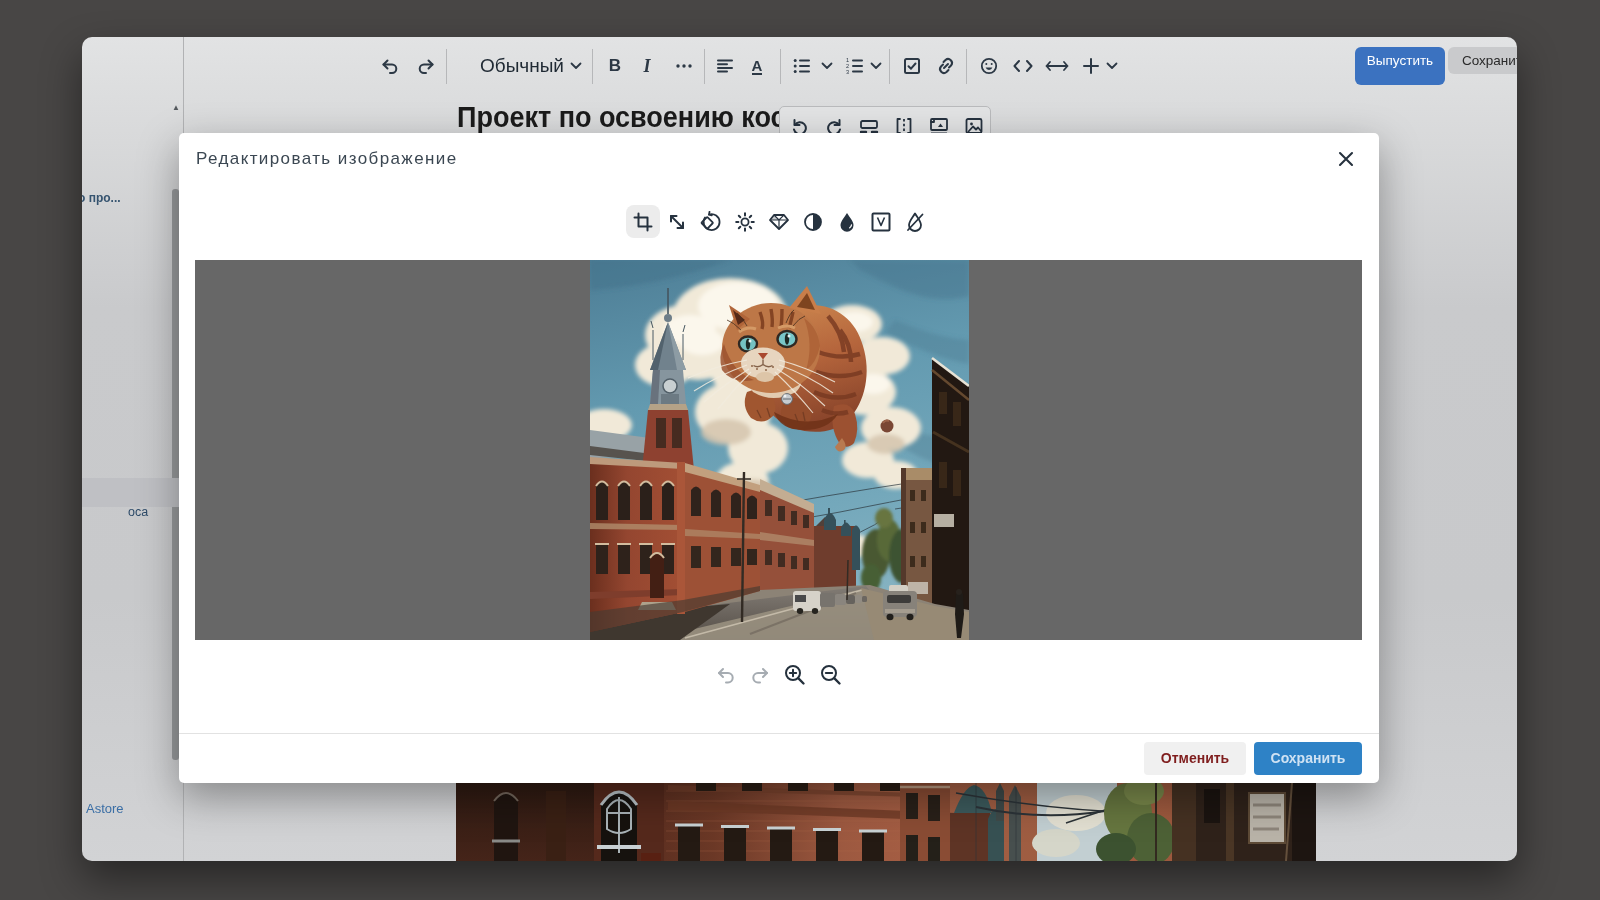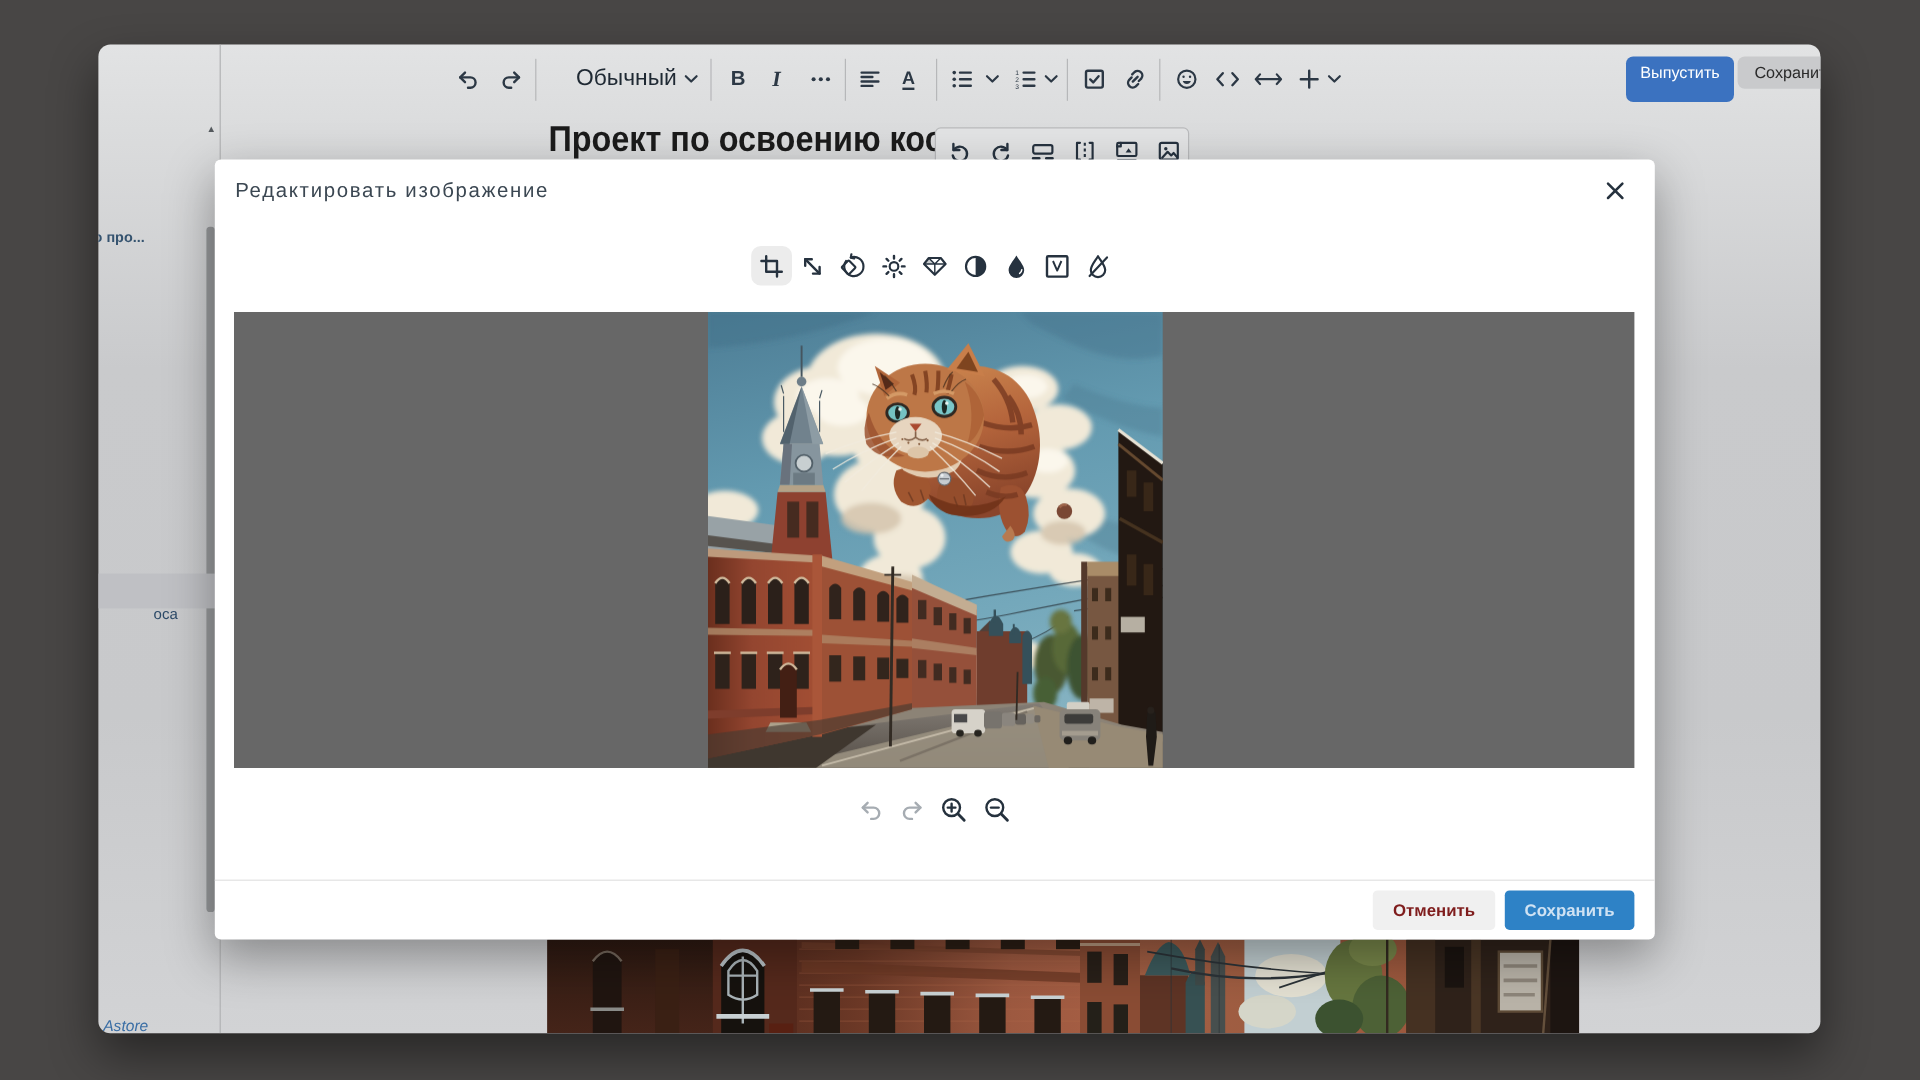--- a/index.html
+++ b/index.html
@@ -10,21 +10,21 @@
     border-radius:10px; overflow:hidden;
     background:linear-gradient(#e2e3e4 0px, #dcddde 60px, #c9cacc 270px, #c8c9cb 560px, #d2d3d5 824px);
     box-shadow:0 18px 40px rgba(0,0,0,0.45);
   }
   .sidebar-line { position:absolute; left:101px; top:0; width:1px; height:824px; background:#b1b2b4; }
   .sb-scroll { position:absolute; left:90px; top:152px; width:7px; height:571px; background:#97999b; border-radius:3px; }
   .sb-up { position:absolute; left:90px; top:66px; color:#555a5e; font-size:8px; }
   .sb-t1 { position:absolute; left:-4px; top:154px; color:#35536f; font-size:12px; font-weight:bold; width:160px; }
   .sb-row { position:absolute; left:0; top:441px; width:101px; height:29px; background:#bfc0c4; }
   .sb-t2 { position:absolute; left:-2px; top:468px; color:#2c4a68; font-size:12.5px; font-weight:normal; width:160px;margin-left:48px;}
-  .sb-t3 { position:absolute; left:4px; top:810px; color:#3a6ea5; font-size:13px;font-style:italic; }
+  .sb-t3 { position:absolute; left:4px; top:764px; color:#3a6ea5; font-size:13px; }
   .toolbar { position:absolute; left:102px; top:0px; right:0; height:58px; }
   .tsep { position:absolute; top:12px; width:1px; height:35px; background:#b6b7b9; }
   .tbtn { position:absolute; top:0; height:58px; display:flex; align-items:center; justify-content:center; color:#2c3845; }
   .doc-title { position:absolute; left:375px; top:63px; font-size:30px; font-weight:bold; color:#1b1b1b; transform:scaleX(0.9); transform-origin:left center; }
   .pub-btn { position:absolute; left:1273px; top:10px; width:90px; height:38px; background:#3b72c0; border-radius:6px;
              color:#ffffff; font-size:13.5px; text-align:center; line-height:27px; }
   .save-btn { position:absolute; left:1366px; top:10px; width:76px; height:27px; background:#c9cacc; border-radius:6px 0 0 6px;
               color:#2a2a2a; font-size:13.5px; text-align:left; padding-left:14px; line-height:27px; }
   .img-toolbar { position:absolute; left:697px; top:69px; width:212px; height:40px; background:#e2e3e4;
                  border:1px solid #b9babc; border-radius:5px; display:flex; align-items:center; padding-left:10px; gap:14px; color:#26323f;}

